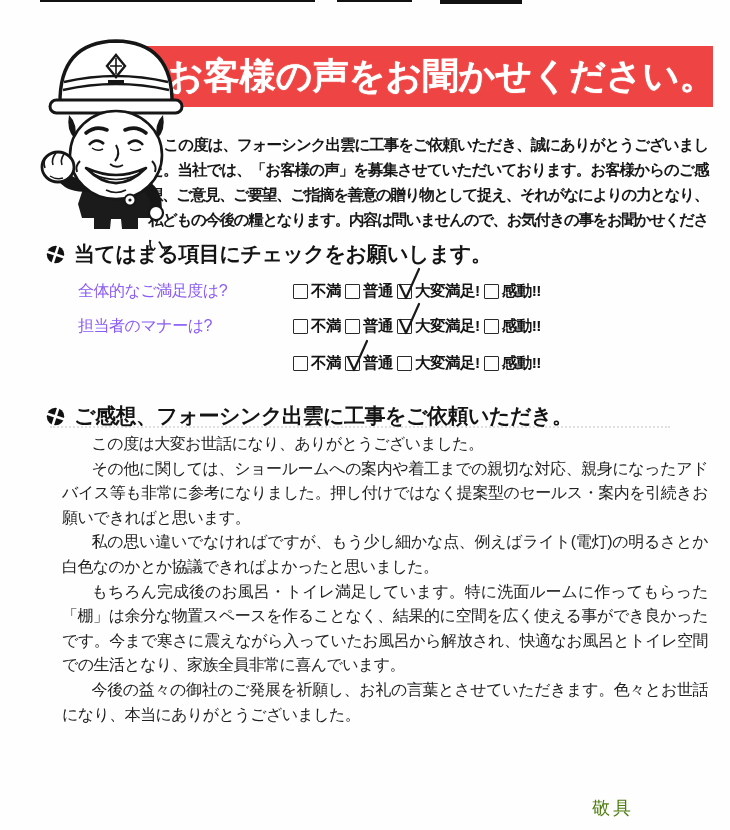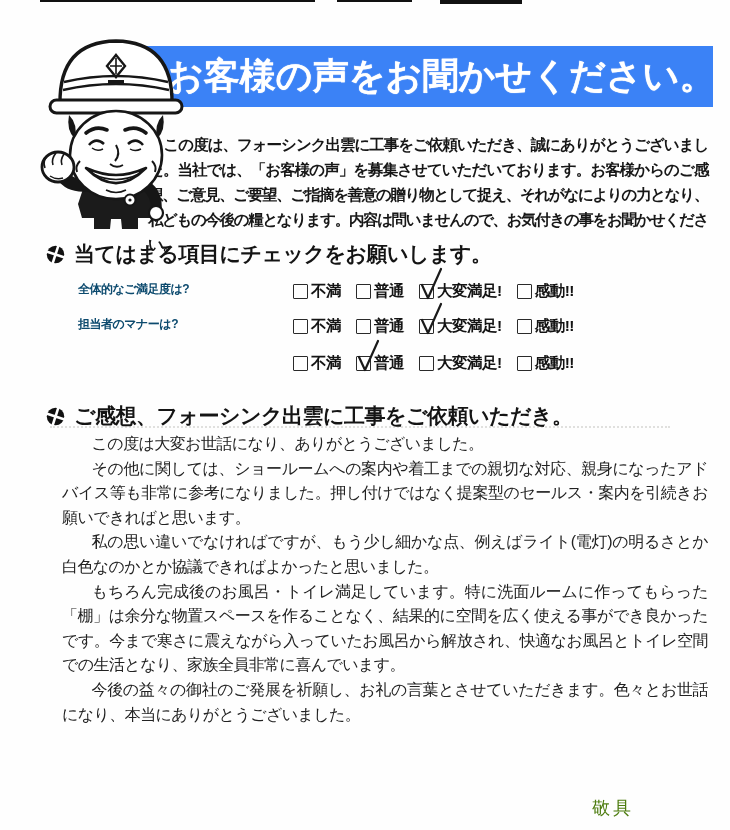--- a/index.html
+++ b/index.html
@@ -21,21 +21,21 @@
     position:absolute;left:50px;top:426px;width:620px;height:0;
     border-top:2px dotted #c8c8c4;opacity:.55;
   }
 
   
   .mascot{position:absolute;left:26px;top:32px;width:180px;height:200px;z-index:3;}
 
   
   .banner{
     position:absolute;left:129px;top:46px;width:584px;height:61px;
-    background:#3b82f6;z-index:2;display:flex;align-items:center;
+    background:#ef4444;z-index:2;display:flex;align-items:center;
   }
   .banner-title{
     color:#fff;font-weight:bold;font-size:36px;letter-spacing:0px;
     padding-left:38px;white-space:nowrap;
     text-shadow:0 0 1px #fff;
   }
 
   
   .intro{
     position:absolute;left:148px;top:116px;width:560px;
@@ -51,25 +51,25 @@
   .section-heading .bullet{width:19px;height:19px;flex:0 0 auto;}
   .section-heading .heading-text{
     font-size:21px;font-weight:bold;letter-spacing:-0.5px;color:#141414;white-space:nowrap;
   }
   .sh1{left:46px;top:240px;}
   .sh2{left:46px;top:402px;}
 
   
   .survey-row{position:absolute;left:78px;width:600px;height:24px;}
   .survey-row .q-label{
-    position:absolute;left:0;top:0;font-size:12px;font-weight:bold;
-    letter-spacing:-0.5px;white-space:nowrap;color:#0c4a6e;
+    position:absolute;left:0;top:0;font-size:16px;font-weight:normal;
+    letter-spacing:-0.5px;white-space:nowrap;color:#8b5cf6;
   }
   .survey-row .options{
-    position:absolute;left:215px;top:0;display:flex;gap:15px;align-items:center;
+    position:absolute;left:215px;top:0;display:flex;gap:4px;align-items:center;
   }
   .row1{top:281px;} .row2{top:316px;} .row3{top:353px;}
   .opt{display:flex;align-items:center;gap:3px;white-space:nowrap;}
   .cb{
     position:relative;width:13px;height:13px;flex:0 0 auto;
     border:1.7px solid #2a2a2a;background:transparent;border-radius:1px;
   }
   .tick{position:absolute;left:-2px;top:-18px;width:26px;height:34px;overflow:visible;pointer-events:none;}
   .opt-label{font-size:15.5px;font-weight:bold;letter-spacing:-0.5px;color:#141414;}
 

